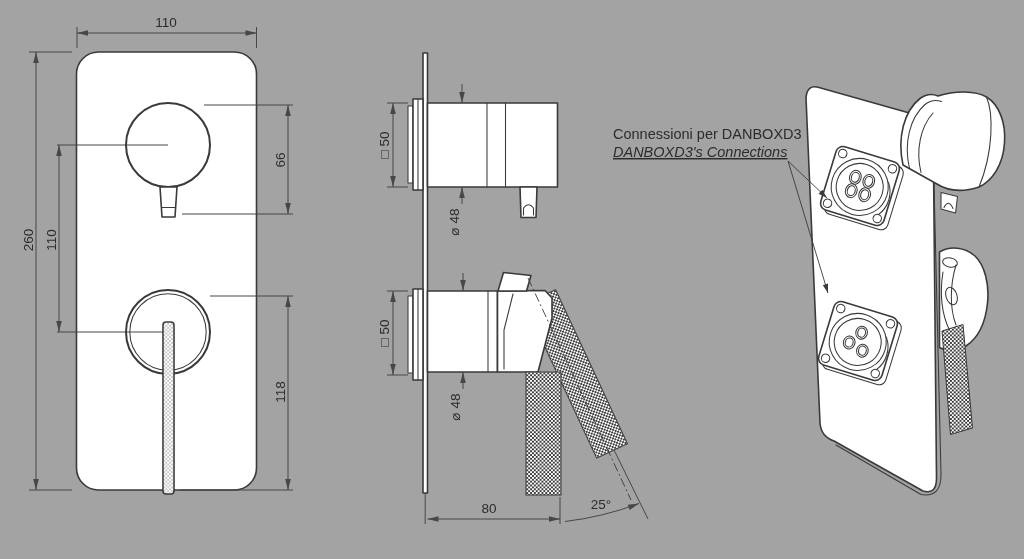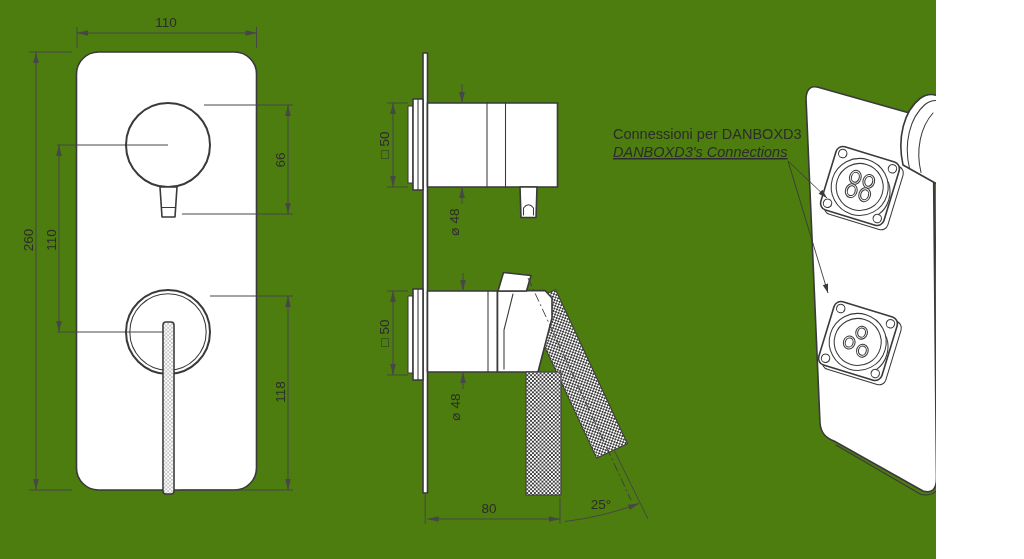--- a/index.html
+++ b/index.html
@@ -1,16 +1,16 @@
 <!DOCTYPE html>
 <html><head>
 <meta charset="utf-8">
 <style>
   html,body{margin:0;padding:0;background:#ffffff;}
-  .canvas{position:relative;width:936px;height:559px;background:#4d7c0f;overflow:hidden;}
+  .canvas{position:relative;width:1024px;height:559px;background:#a3a3a3;overflow:hidden;}
   svg text{font-family:"Liberation Sans","DejaVu Sans",sans-serif;fill:#2c2c2c;}
   .dimtxt{font-size:13.5px;}
   .note{font-size:14.5px;}
   .note-it{font-size:14.5px;font-style:italic;text-decoration:underline;}
   .obj-f{fill:#ffffff;stroke:#3a3a3a;stroke-width:1.6;stroke-linejoin:round;stroke-linecap:round;}
   .obj-th{fill:none;stroke:#3a3a3a;stroke-width:2;}
   .obj-thin{fill:none;stroke:#3a3a3a;stroke-width:1.05;stroke-linejoin:round;stroke-linecap:round;}
   .obj-thin-f{fill:#ffffff;stroke:#3a3a3a;stroke-width:1.05;stroke-linejoin:round;}
   .dim{fill:none;stroke:#474747;stroke-width:1;}
   .cline{fill:none;stroke:#3a3a3a;stroke-width:0.9;}

